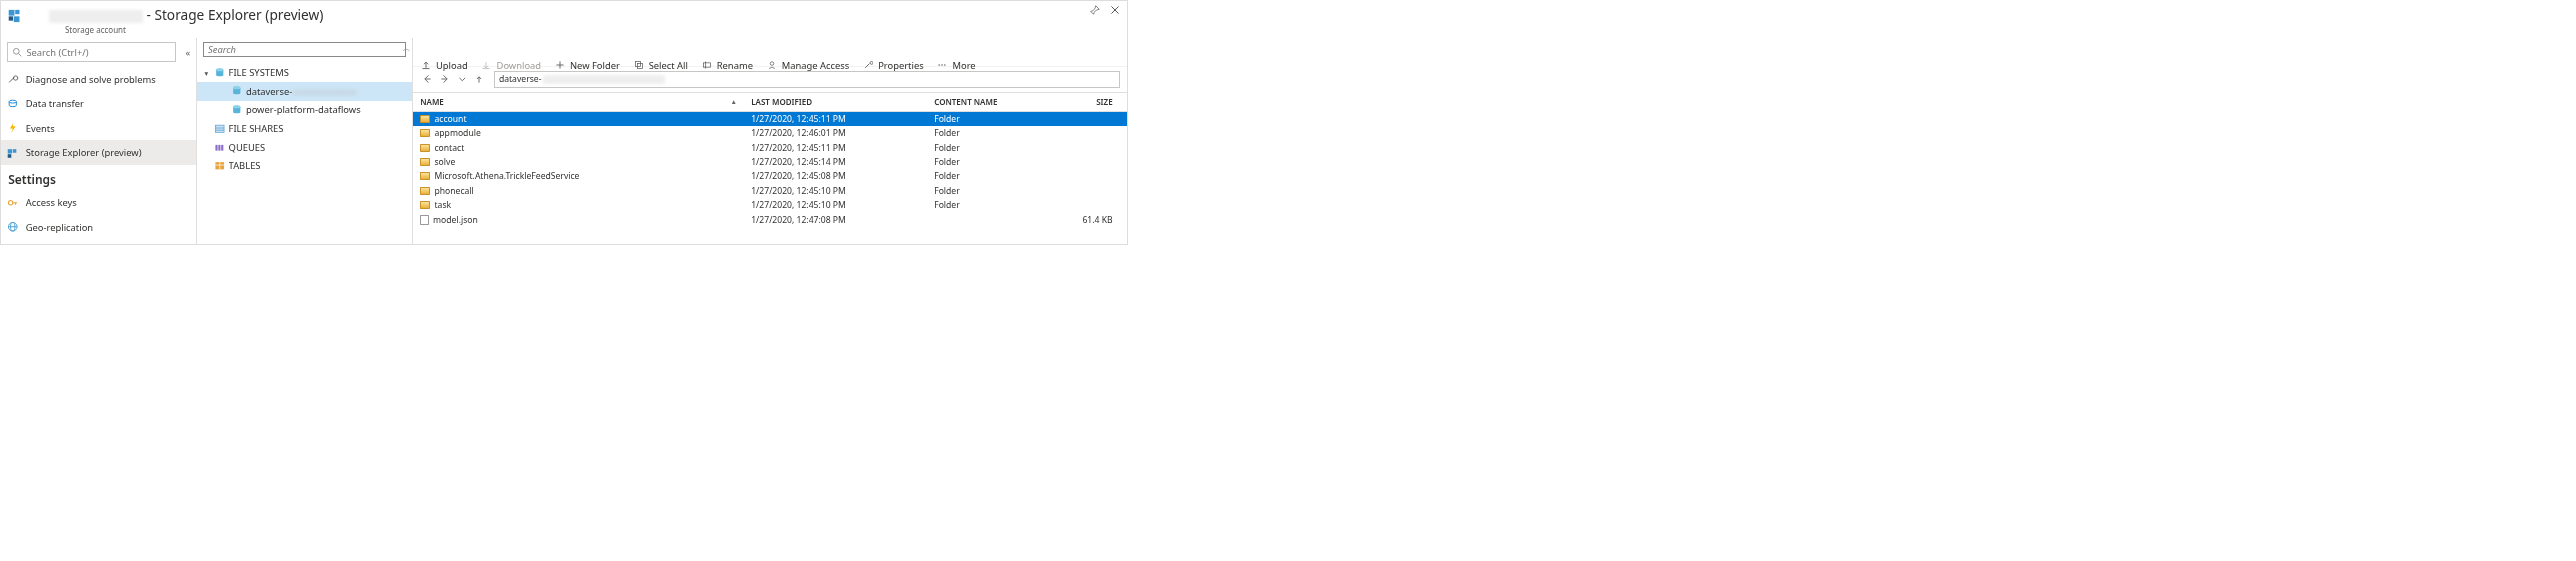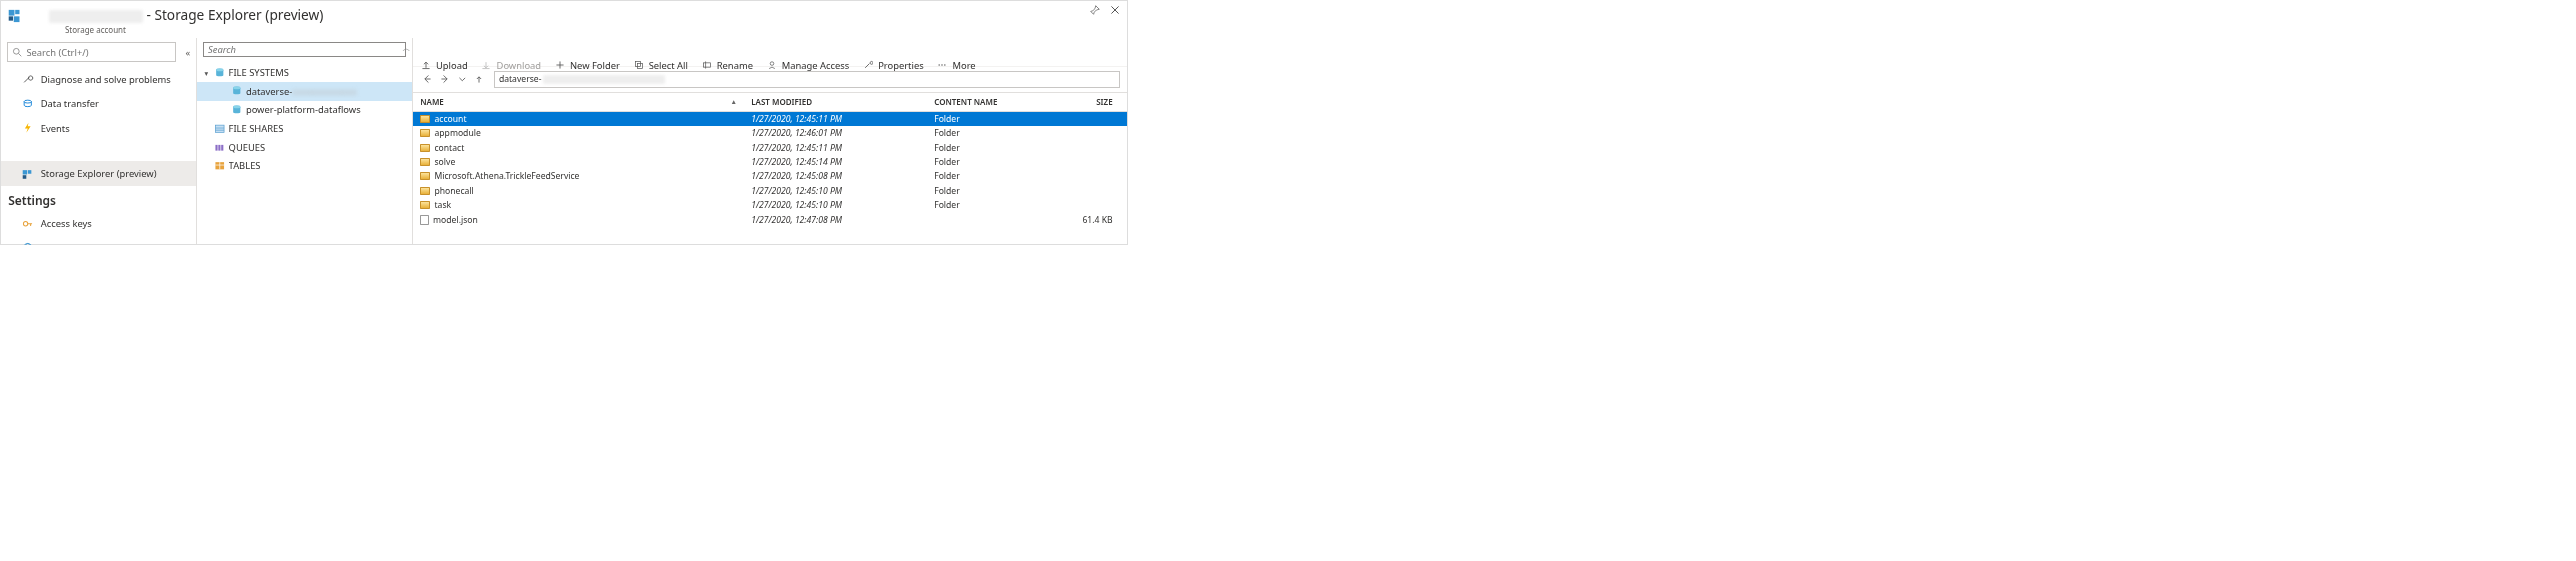--- a/index.html
+++ b/index.html
@@ -15,22 +15,22 @@
 .titlebar .win-btns span { cursor:pointer; font-size:10.8px; color:#555; }
 .body { flex:1; display:flex; min-height:0; }
 .panel-left { width: 196px; border-right:0.7px solid #e1dfdd; display:flex; flex-direction:column; }
 .panel-mid { width: 216px; border-right:0.7px solid #e1dfdd; display:flex; flex-direction:column; position:relative; }
 .panel-right { flex:1; display:flex; flex-direction:column; min-width:0; }
 .search-row { display:flex; align-items:center; padding:4.3px 5.8px; gap:9px; }
 .search-box { flex:1; display:flex; align-items:center; border:0.7px solid #c8c6c4; height:20px; padding:0 4.3px; gap:4.3px; }
 .search-box input { border:none; outline:none; flex:1; font-size:9.4px; background:transparent; }
 .search-box .icon { color:#605e5c; }
 .collapse-btn { color:#605e5c; cursor:pointer; font-size:9.4px; }
-.nav-item { display:flex; align-items:center; height:24.5px; padding:0 21px; gap:7.2px; cursor:pointer; }
-.nav-item.selected { background:#edebe9;margin-top:21px; }
+.nav-item { display:flex; align-items:center; height:24.5px; padding:0 6px; gap:7.2px; cursor:pointer; }
+.nav-item.selected { background:#edebe9; }
 .nav-icon { width:11.5px; height:11.5px; display:flex; align-items:center; justify-content:center; }
 .settings-hdr { font-weight:600; font-size:12px; padding:5.8px 7.2px 2.9px 7.2px; }
 .mid-search { margin:4.3px 5.8px; }
 .mid-search input { width:100%; height:15px; border:0.7px solid #8a8886; padding:0 4.3px; font-size:9.4px; outline:none; color:#888; font-style:italic; }
 .tree { padding: 1.4px 0; font-size:9.4px; }
 .tree-row { display:flex; align-items:center; height:18.7px; cursor:pointer; gap:2.9px; }
 .tree-row.selected { background:#cde6f7; }
 .tree-row .tw { width:10px; text-align:center; color:#555; font-size:7.2px; }
 .tree-row .ticon { width:11.5px; height:11.5px; display:flex; align-items:center; justify-content:center; }
 .tree-row .tlabel { flex:1; white-space:nowrap; overflow:hidden; }
@@ -49,21 +49,21 @@
 .grid-header .col { padding:0 7.2px; display:flex; align-items:center; gap:4.3px; }
 .col-name { width:331px; }
 .col-mod { width:183px; }
 .col-type { width:115px; }
 .col-size { flex:1; text-align:right; padding-right:14.4px !important; justify-content:flex-end; }
 .grid-body { flex:1; overflow:auto; }
 .grid-row { display:flex; align-items:center; height:14.4px; font-size:8.6px; cursor:pointer; }
 .grid-row.selected { background:#0078d4; color:#fff; }
 .grid-row .cell { padding:0 7.2px; white-space:nowrap; overflow:hidden; }
 .grid-row .cname { width:331px; display:flex; align-items:center; gap:4.3px; }
-.grid-row .cmod { width:183px;font-style:italic; }
+.grid-row .cmod { width:183px; }
 .grid-row .ctype { width:115px; }
 .grid-row .csize { flex:1; text-align:right; padding-right:14.4px; }
 .folder-icon { width:10px; height:8px; background:linear-gradient(#fce39b,#e8b13a); border:0.7px solid #c8912a; border-radius:0.7px; display:inline-block; }
 .file-icon { width:8.6px; height:10px; background:#fff; border:0.7px solid #999; border-radius:0.7px; display:inline-block; position:relative; }
 .sort-arrow { font-size:6.5px; color:#666; }
 .blur-txt { filter: blur(2.2px); color:#bbb; }
 svg { display:block; }
 </style>
 </head>
 <body>

